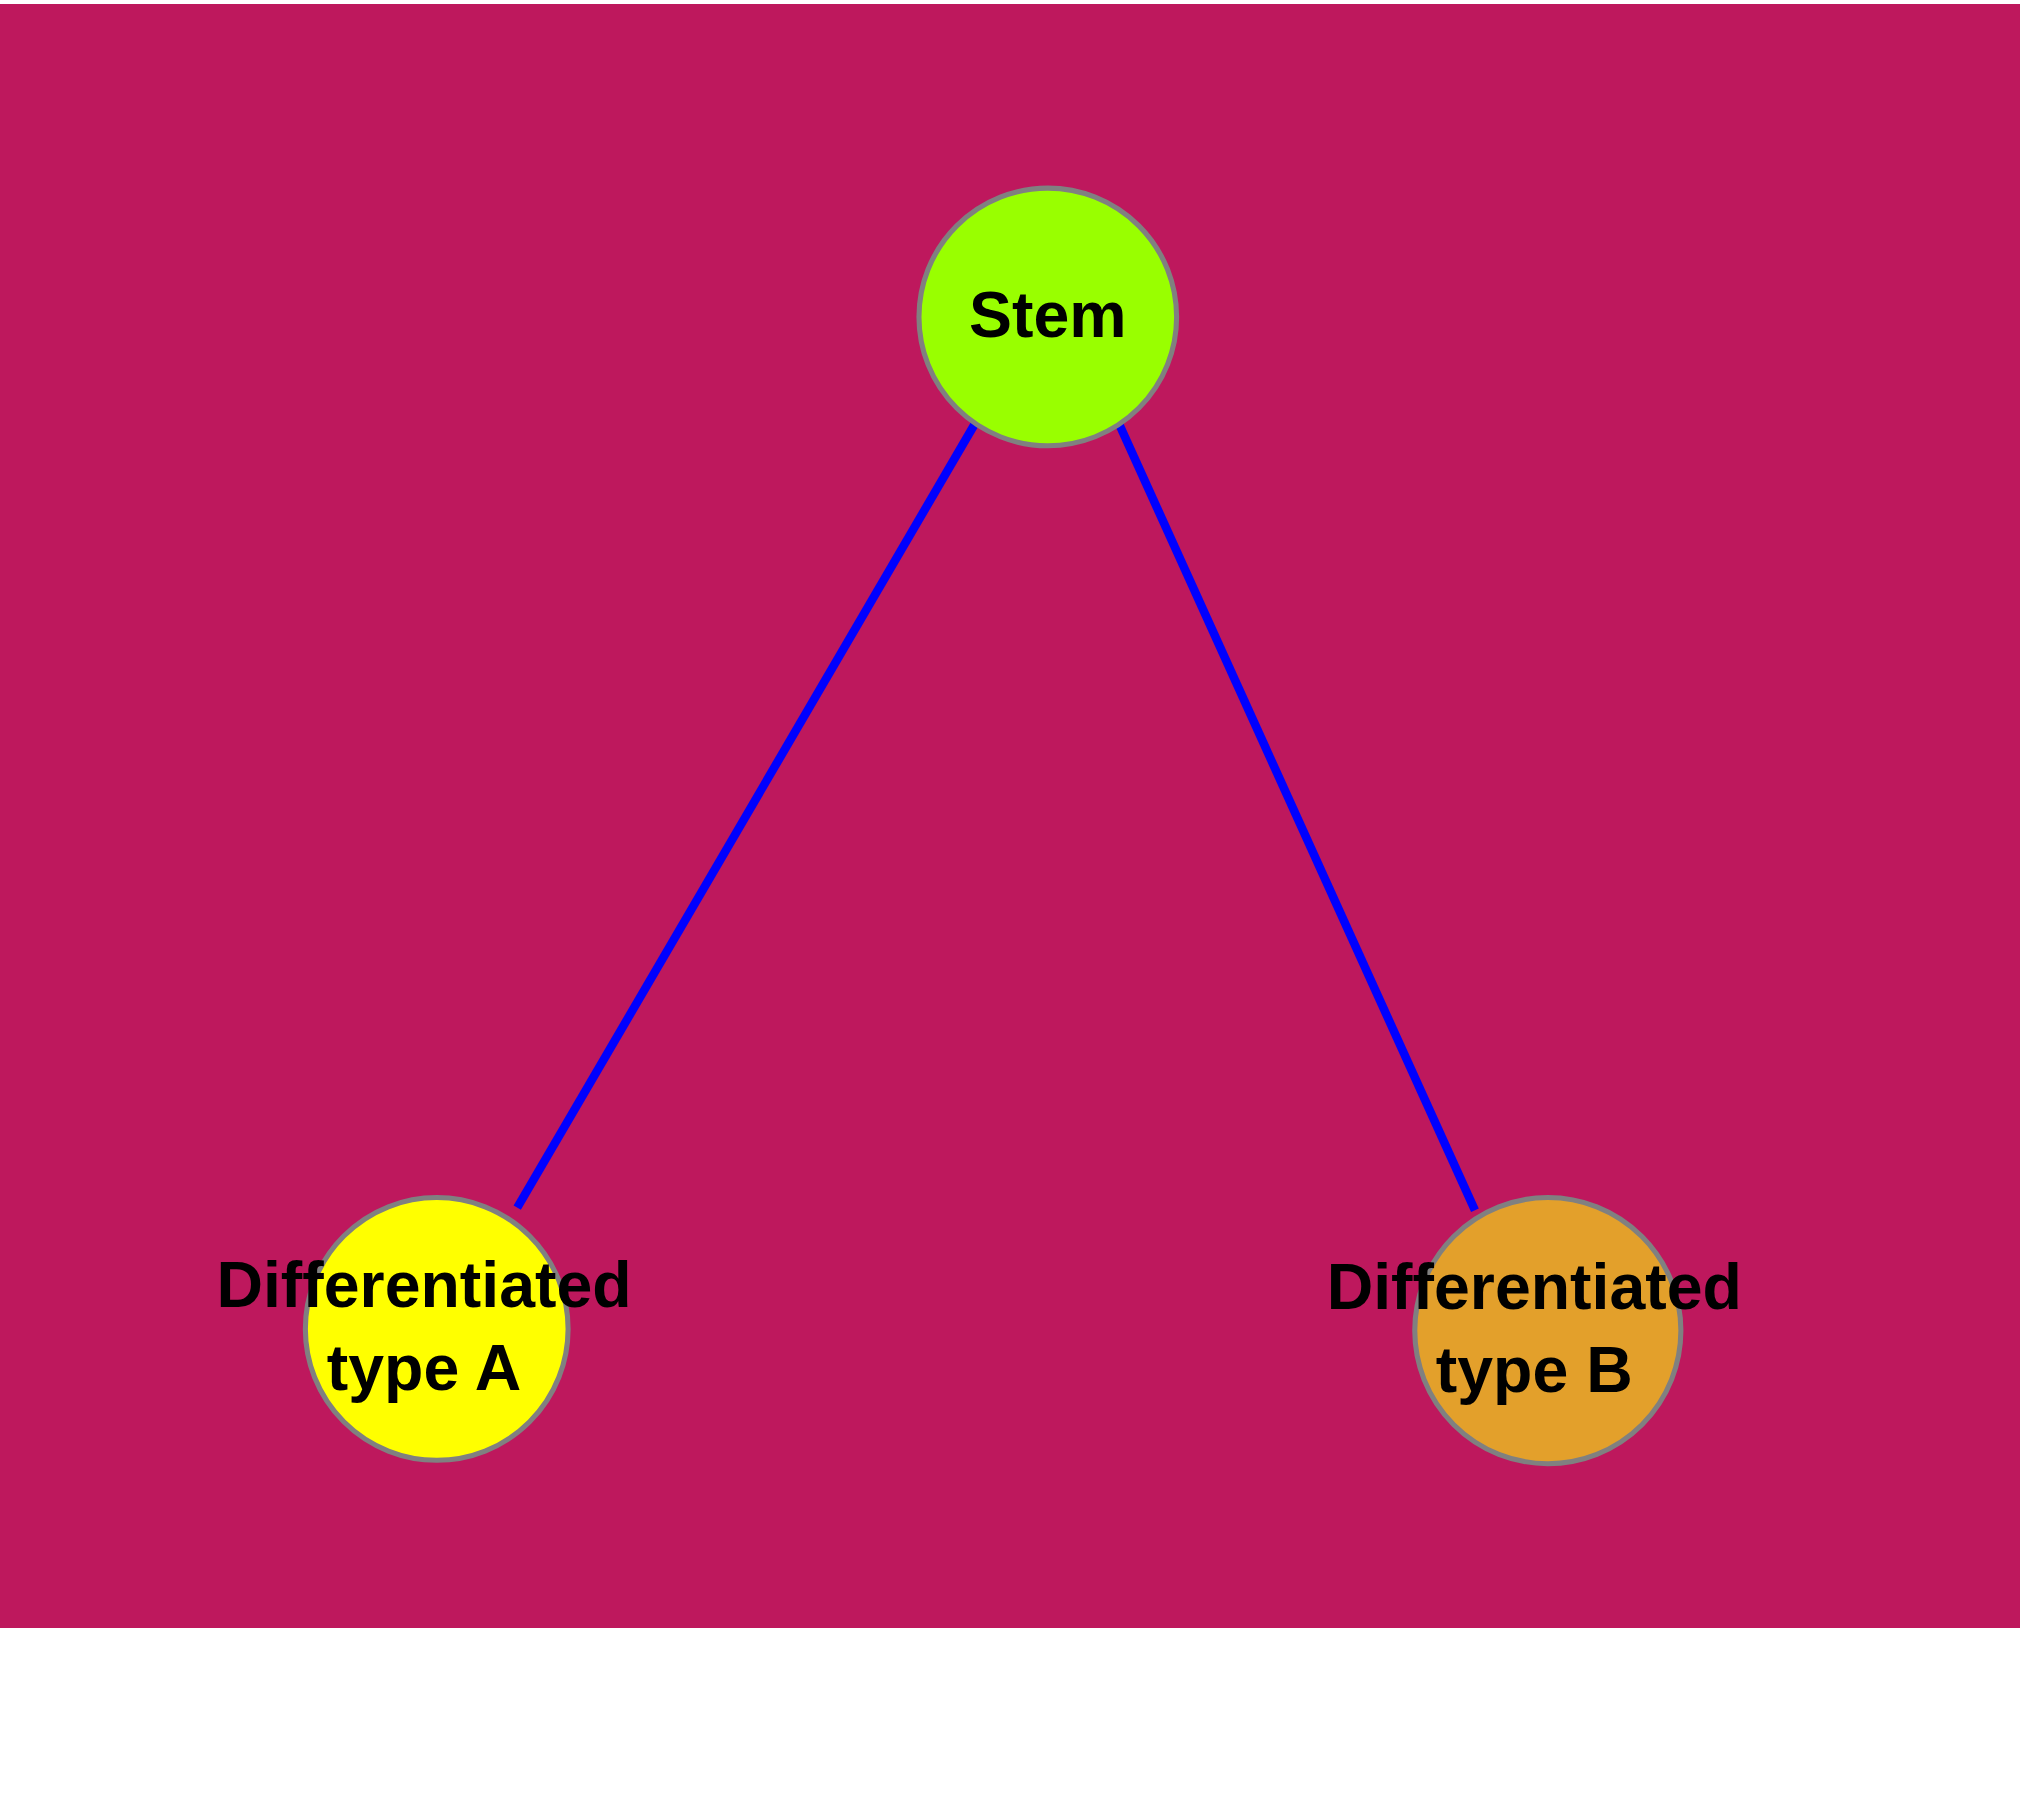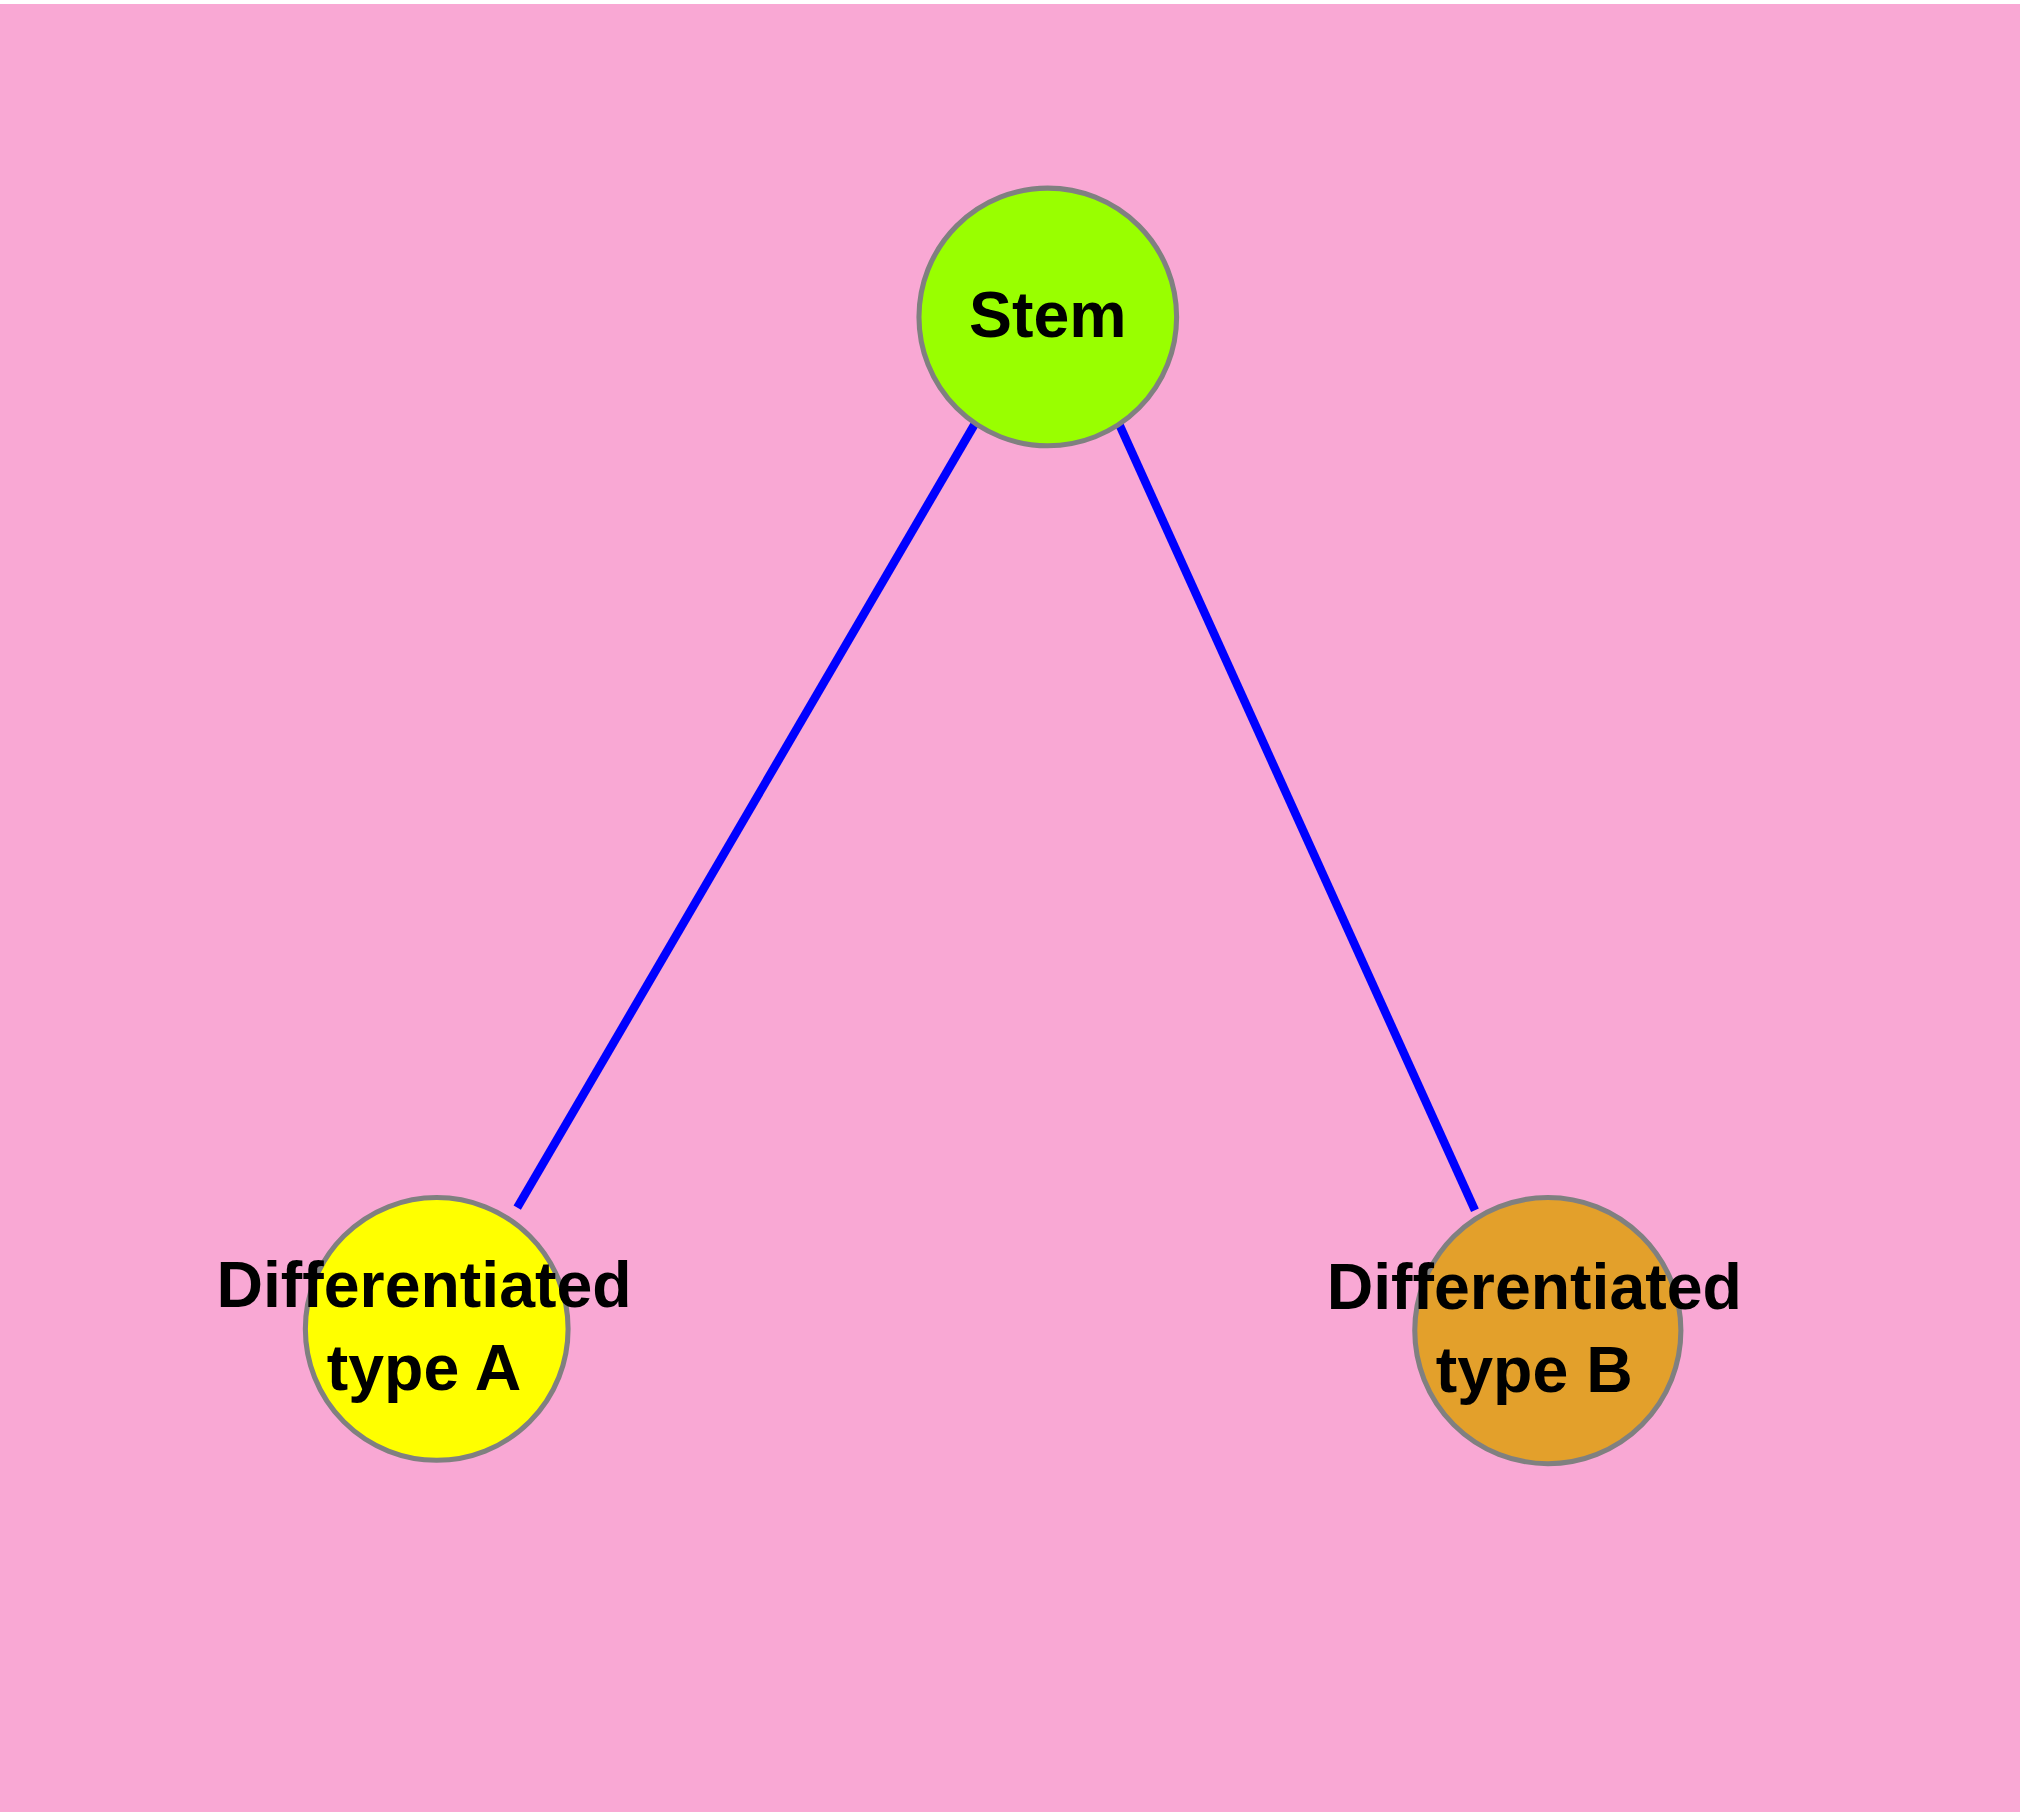--- a/index.html
+++ b/index.html
@@ -3,22 +3,22 @@
 <meta charset="utf-8">
 <style>
   html, body {
     margin: 0;
     padding: 0;
     background: #ffffff;
   }
   #canvas {
     position: relative;
     width: 2021px;
-    height: 1812px;
-    background: #f9a8d4;
+    height: 1628px;
+    background: #be185d;
     overflow: hidden;
     font-family: "Liberation Sans", sans-serif;
   }
   #graph-svg {
     position: absolute;
     inset: 0;
     width: 2021px;
     height: 1812px;
     display: block;
   }

